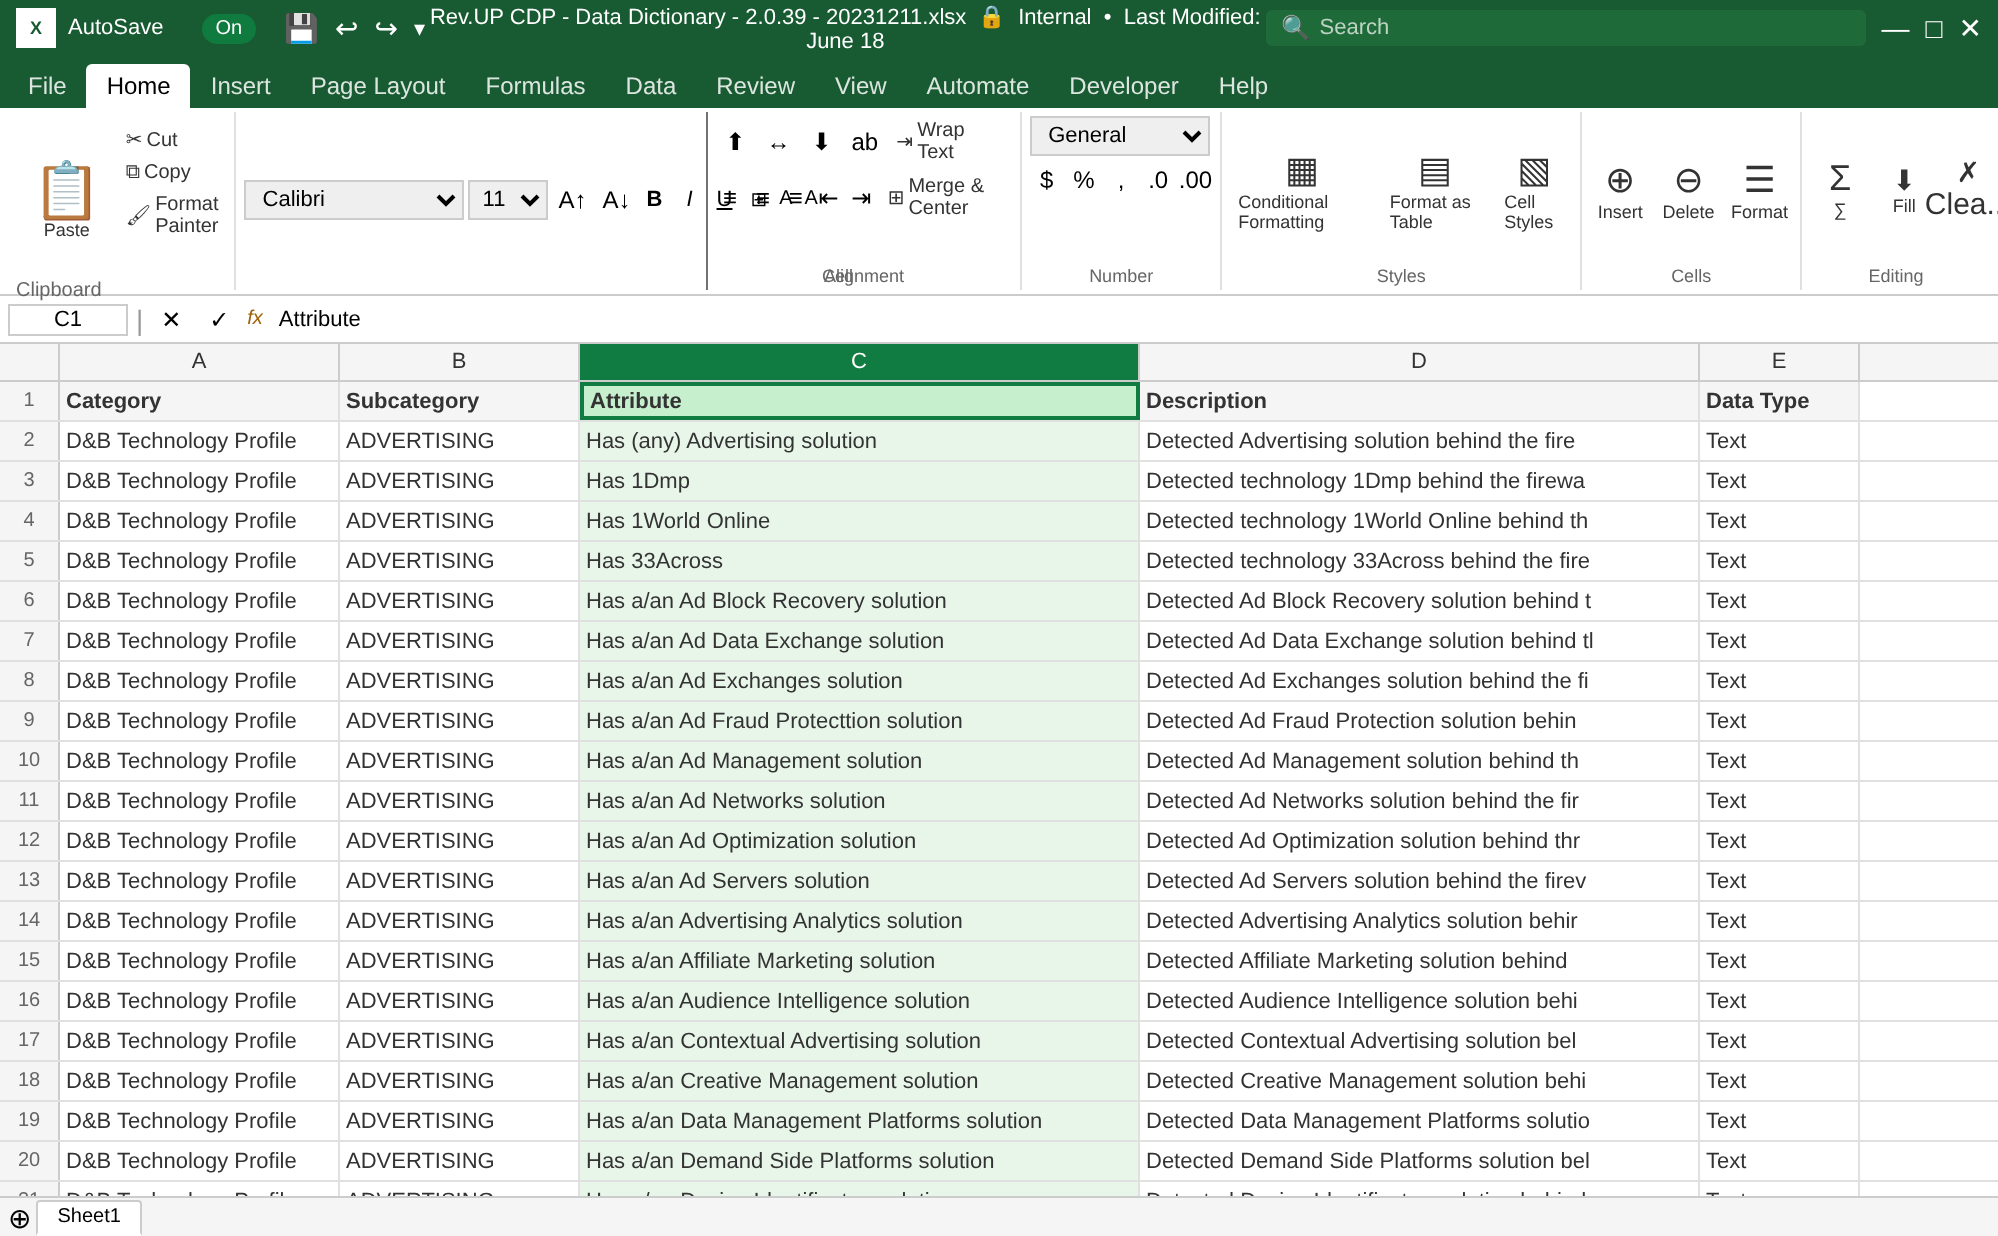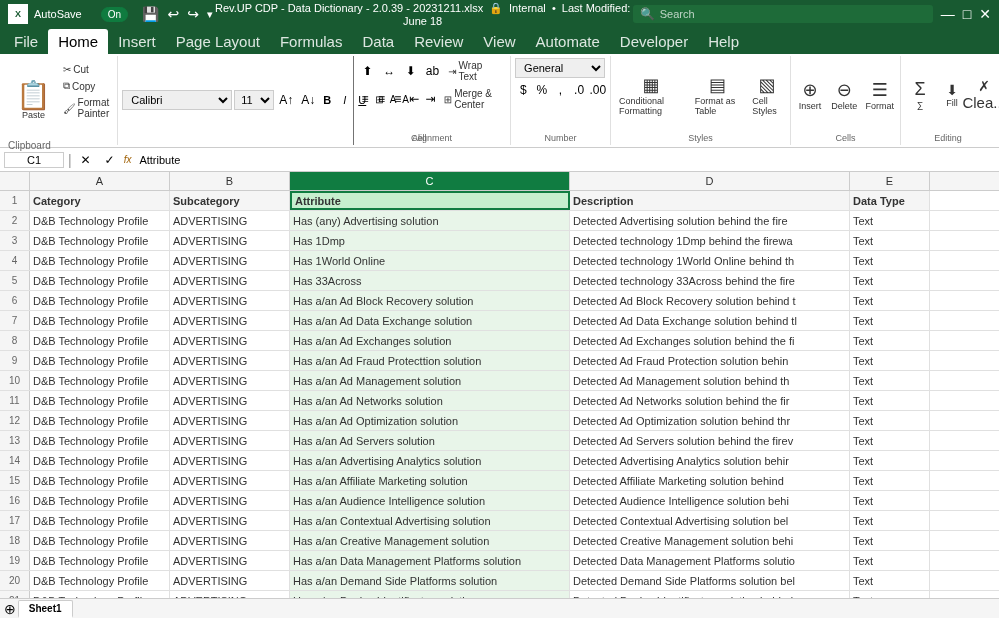--- a/index.html
+++ b/index.html
@@ -39,21 +39,21 @@
     .ribbon-tabs {
       height: 26px;
       background: #185a31;
       display: flex;
       align-items: flex-end;
       padding: 0 4px;
     }
     .ribbon-tab {
       padding: 4px 10px;
       color: rgba(255,255,255,0.85);
-      font-size: 15px;
+      font-size: 12px;
       cursor: pointer;
       border-radius: 3px 3px 0 0;
     }
     .ribbon-tab.active {
       background: #fff;
       color: #000;
     }
 
     .ribbon {
       height: 94px;
@@ -323,21 +323,21 @@
     }
     .sheet-tab {
       padding: 2px 10px;
       font-size: 10px;
       border: 1px solid #ccc;
       border-bottom: none;
       background: #fff;
       cursor: pointer;
       border-radius: 2px 2px 0 0;
     }
-    .sheet-tab.active { background: #fff; border-bottom: 2px solid #fff; font-weight: bold; }
+    .sheet-tab.active { background: #fff; border-bottom: 2px solid #fff; font-weight: normal; }
 
     
     .sm-icon-btn {
       width: 20px;
       height: 20px;
       display: flex;
       align-items: center;
       justify-content: center;
       cursor: pointer;
       border-radius: 2px;

